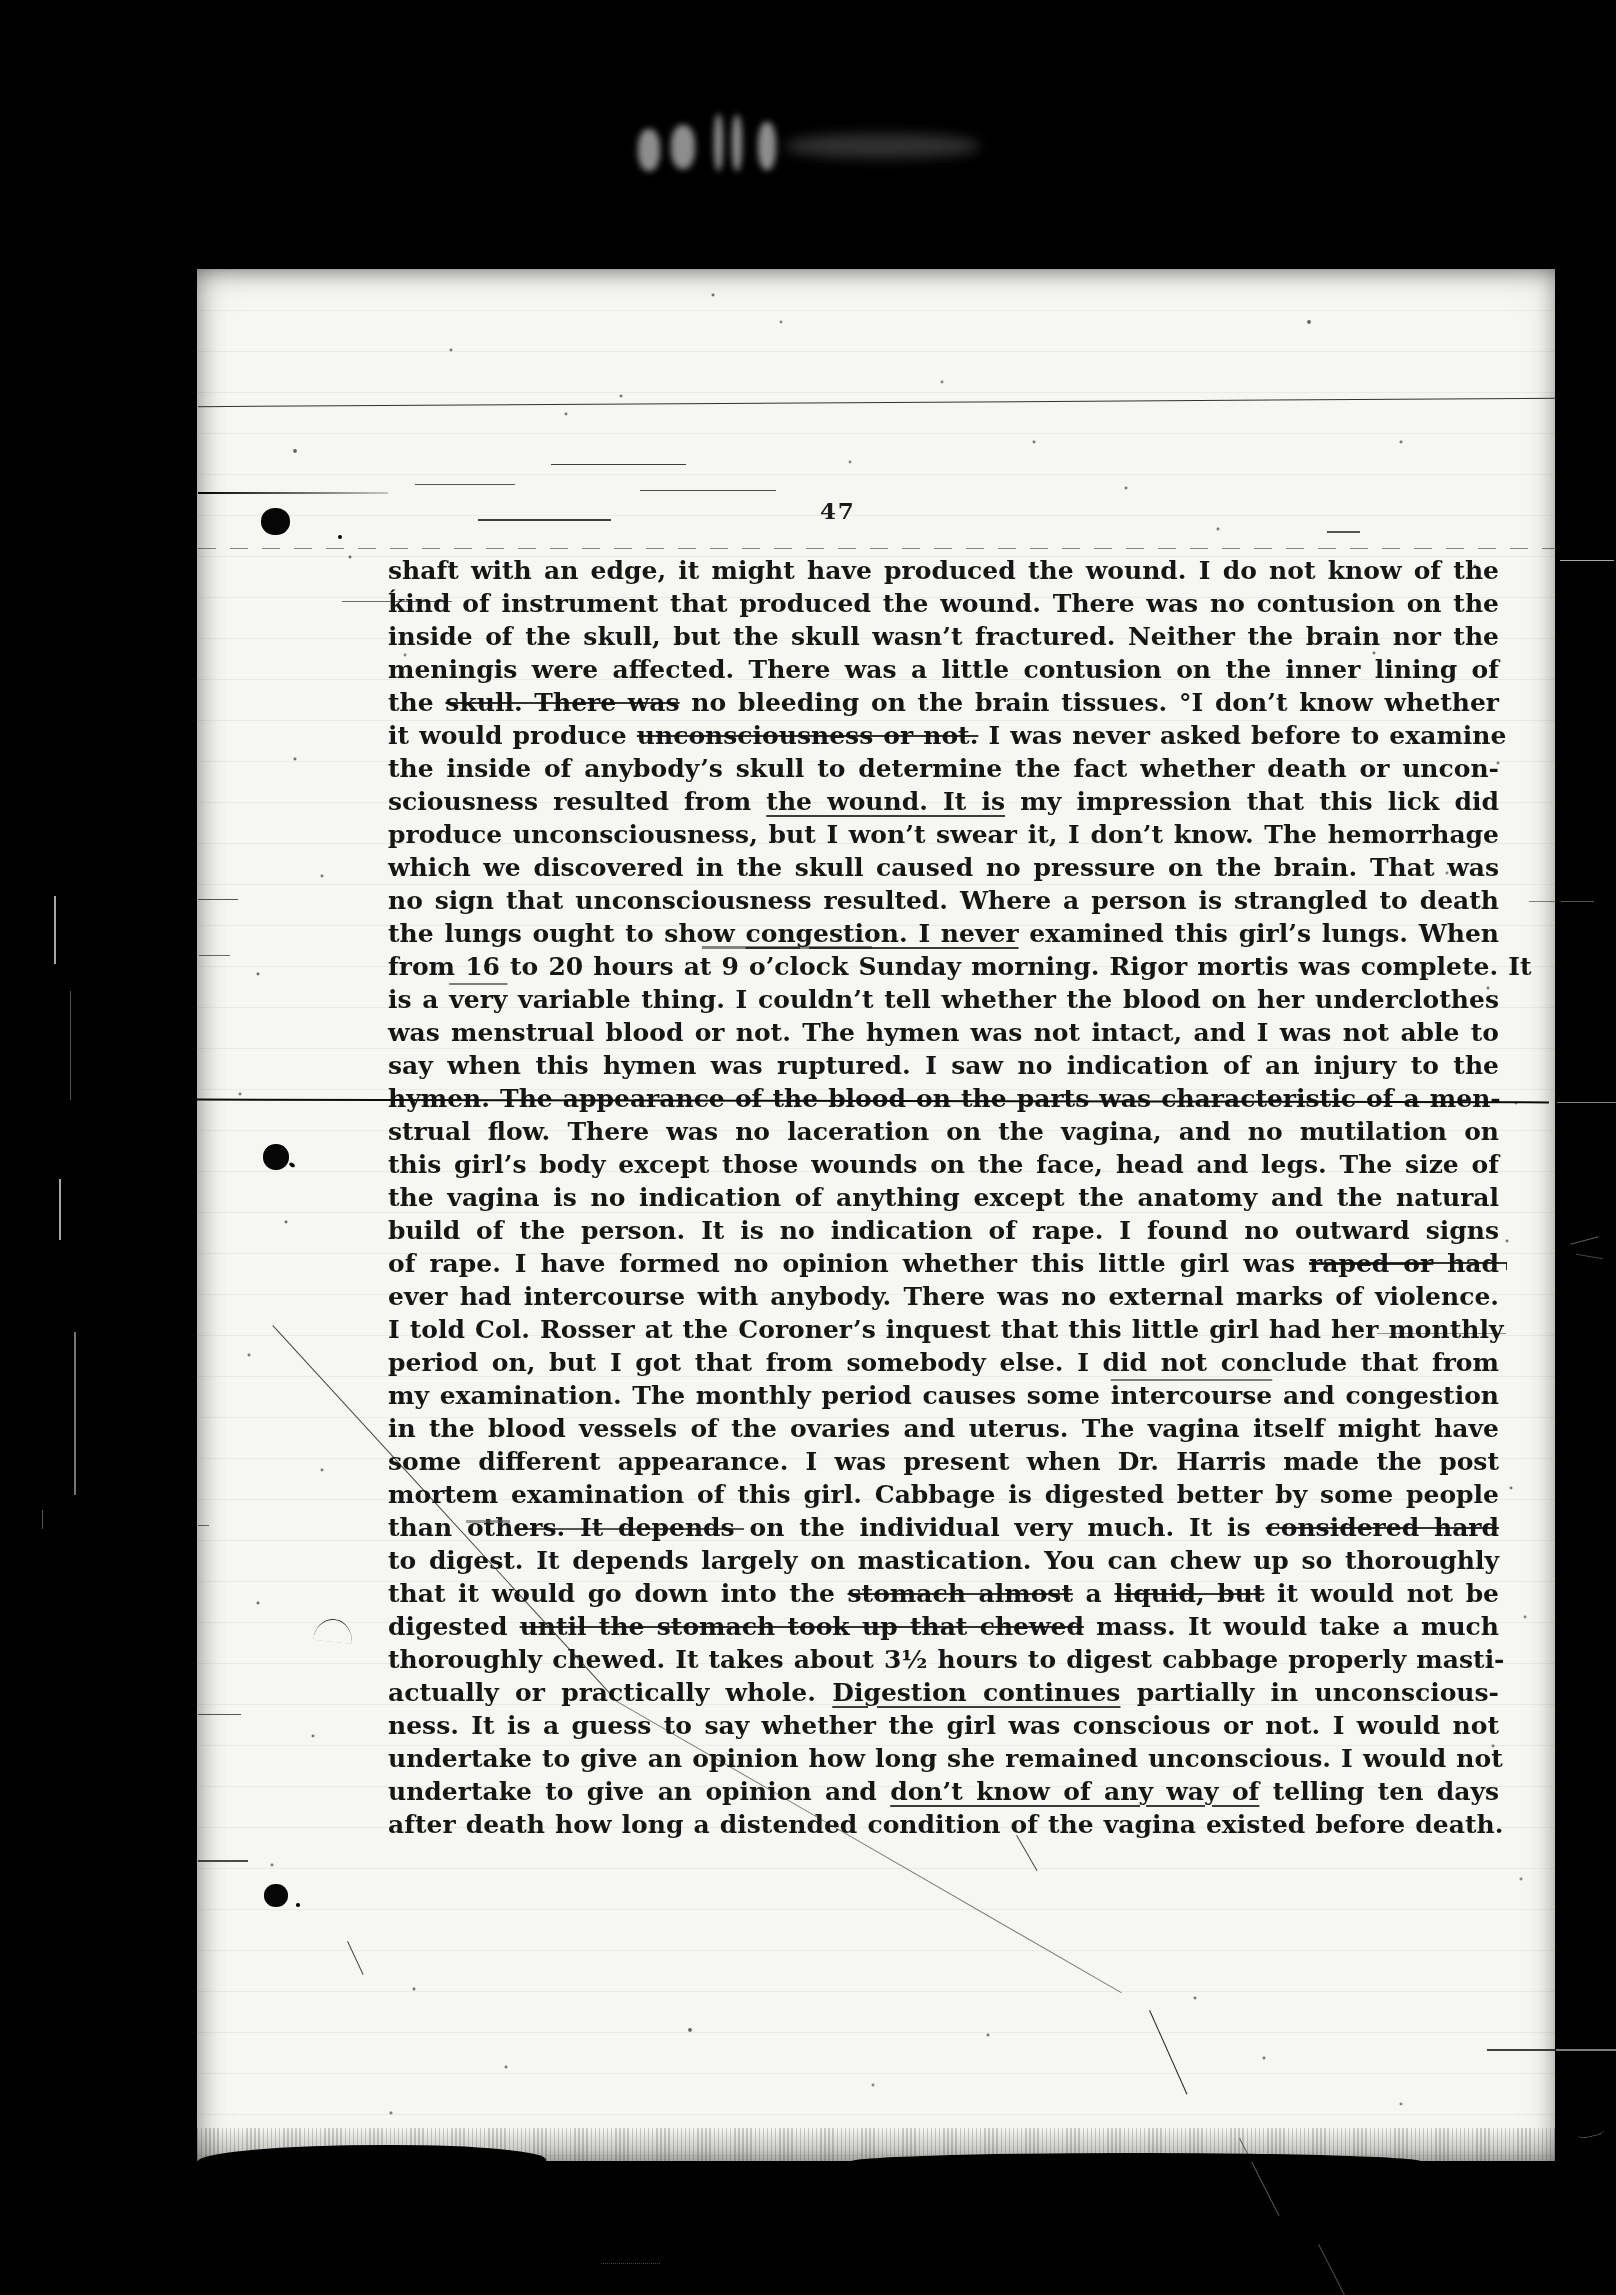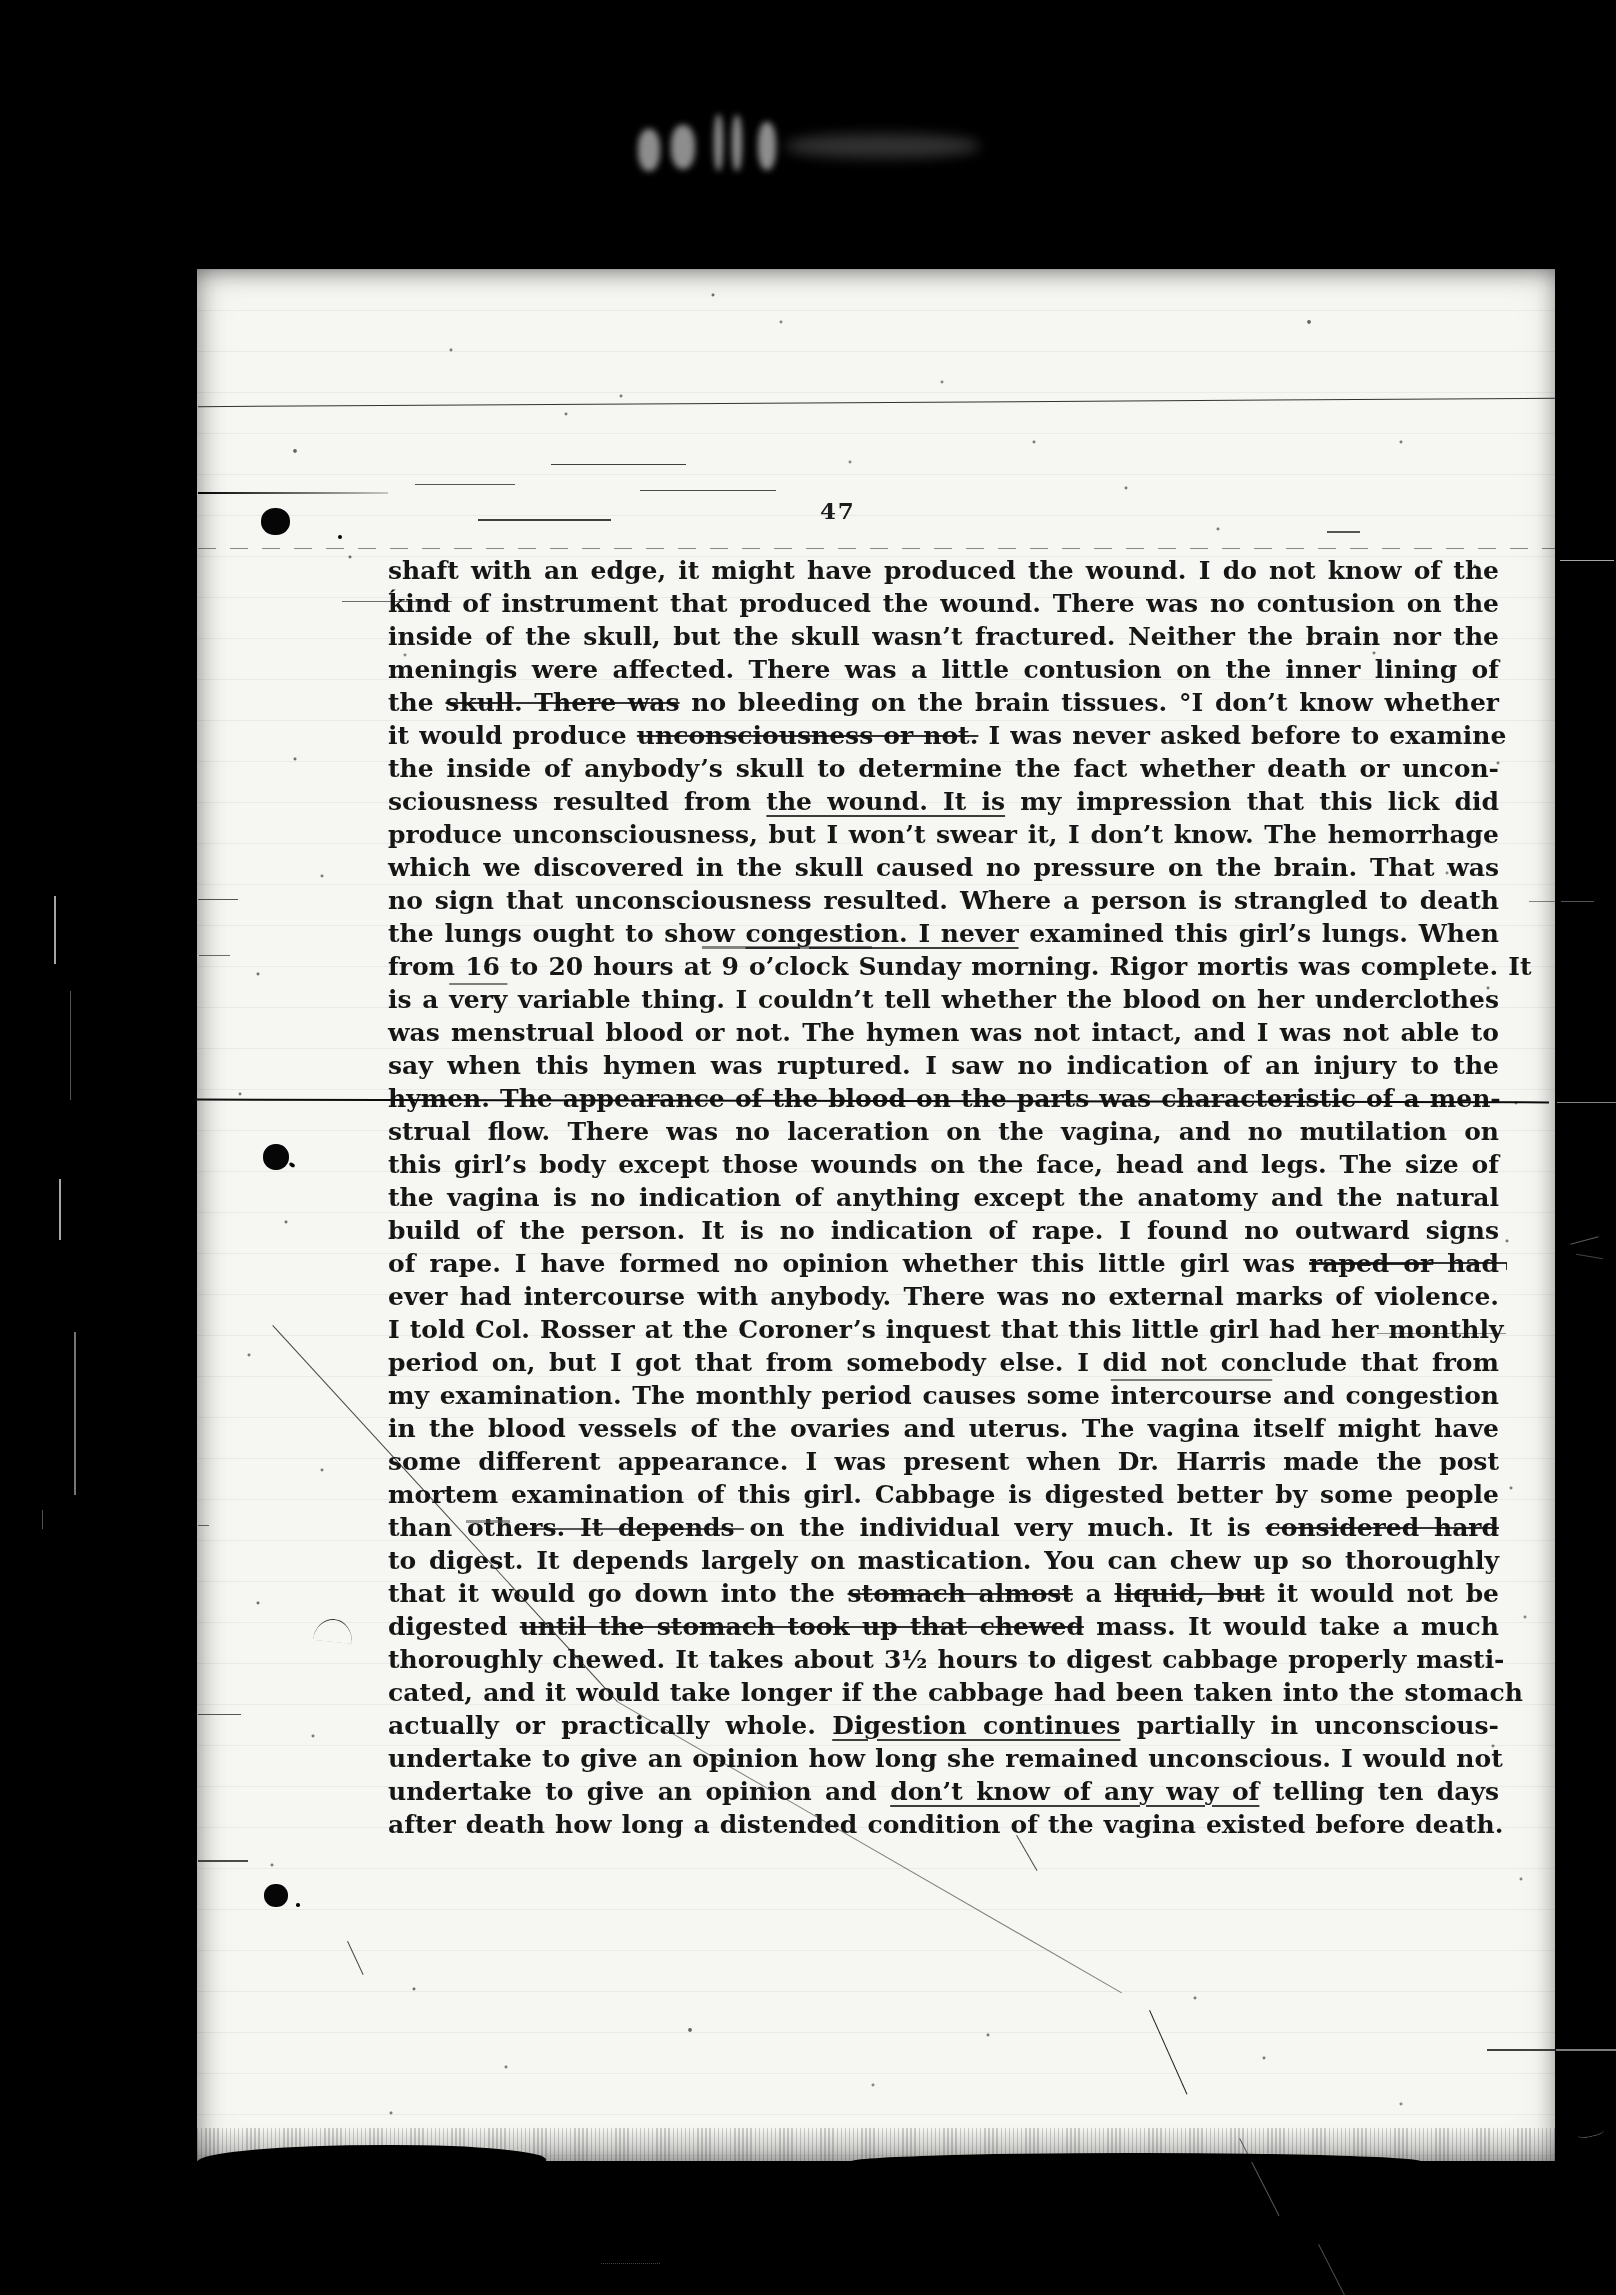--- a/index.html
+++ b/index.html
@@ -127,22 +127,22 @@
       <div class="tline"><span>period on, but I got that from somebody else.  I did not conclude that from</span></div>
       <div class="tline"><span>my examination.  The monthly period causes some </span><span class="ov">intercourse</span><span> and congestion</span></div>
       <div class="tline"><span>in the blood vessels of the ovaries and uterus.  The vagina itself might have</span></div>
       <div class="tline"><span>some different appearance.  I was present when Dr. Harris made the post</span></div>
       <div class="tline"><span>mortem examination of this girl.  Cabbage is digested better by some people</span></div>
       <div class="tline"><span>than others.  It depends on the individual very much.  It is </span><span class="st">considered hard</span></div>
       <div class="tline"><span>to digest.  It depends largely on mastication.  You can chew up so thoroughly</span></div>
       <div class="tline"><span>that it would go down into the </span><span class="st">stomach almost</span><span> a </span><span class="st">liquid, but</span><span> it would not be</span></div>
       <div class="tline"><span>digested </span><span class="st">until the stomach took up that chewed</span><span> mass.  It would take a much</span></div>
       <div class="tline"><span>thoroughly chewed.  It takes about 3½ hours to digest cabbage properly masti-</span></div>
-      <div class="tline"><span>cated, and it would take longer if the cabbage had been taken into the stomach</span></div>
       <div class="tline"><span>actually or practically whole.  </span><span class="un">Digestion continues</span><span> partially in unconscious-</span></div>
+      <div class="tline"><span>ness.  It is a guess to say whether the girl was conscious or not.  I would not</span></div>
       <div class="tline"><span>undertake to give an opinion how long she remained unconscious.  I would not</span></div>
       <div class="tline"><span>undertake to give an opinion and </span><span class="un">don’t know of any way of</span><span> telling ten days</span></div>
       <div class="tline"><span>after death how long a distended condition of the vagina existed before death.</span></div>
     </div>
 
   <div class="hline" style="left:198px;top:402px;width:1357px;height:1.4px;opacity:.85;transform:rotate(-0.35deg);"></div>
   <div class="hline" style="left:551px;top:464px;width:135px;height:1.4px;opacity:.8;"></div>
   <div class="hline" style="left:415px;top:484px;width:100px;height:1.4px;opacity:.7;"></div>
   <div class="hline" style="left:640px;top:490px;width:136px;height:1.4px;opacity:.75;"></div>
   <div class="hline" style="left:198px;top:492px;width:190px;height:2.3px;background:linear-gradient(90deg,#000,rgba(0,0,0,.2));"></div>

